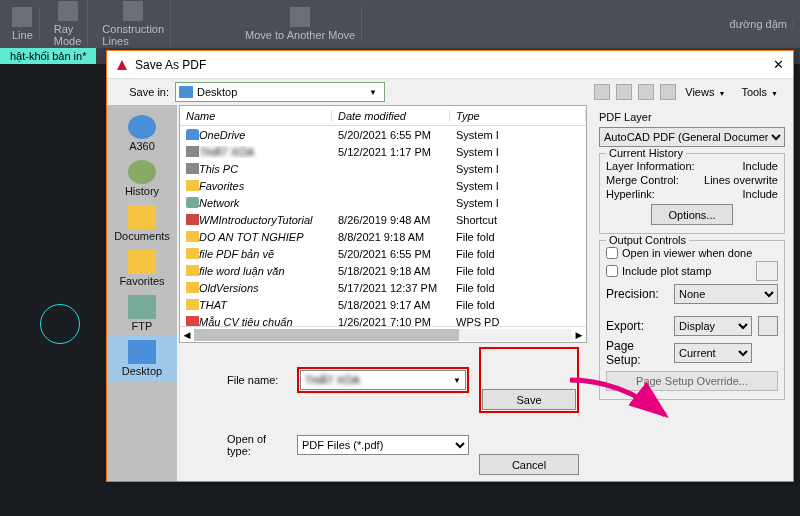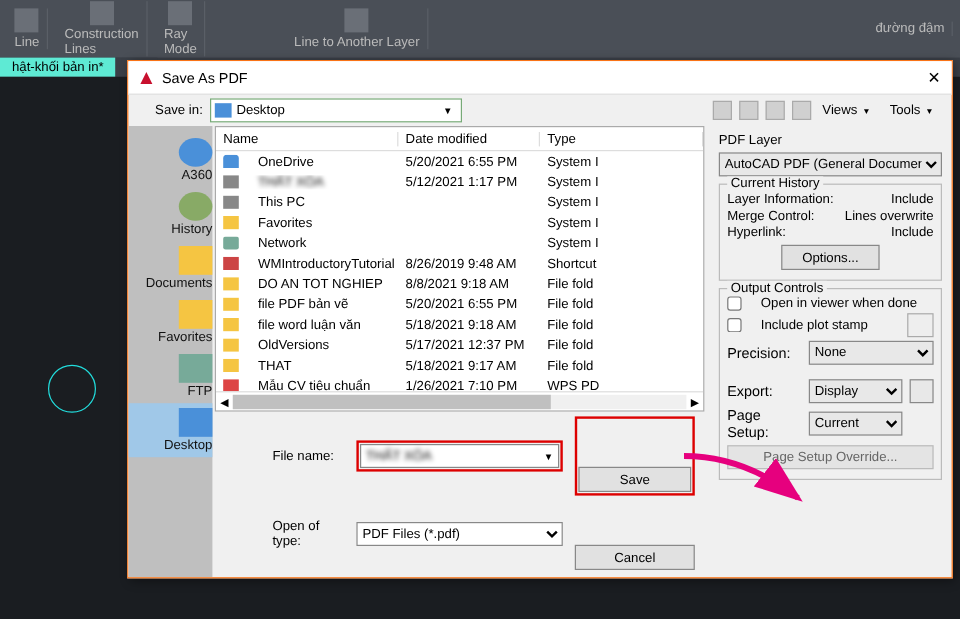--- a/index.html
+++ b/index.html
@@ -29,38 +29,38 @@
 .dlg-toolbar .savein .txt { flex: 1; }
 .dlg-toolbar .savein .dd { font-size: 8px; }
 .dlg-toolbar .tbicon { width: 16px; height: 16px; background: #d0d0d0; border: 1px solid #aaa; }
 .dlg-toolbar .tblink { color: #000; padding: 0 3px; cursor: pointer; }
 .dlg-toolbar .dd { font-size: 7px; padding: 0 4px; }
 
 .dlg-body { flex: 1; display: flex; overflow: hidden; }
 
 
 .places { width: 70px; background: #bfbfbf; display: flex; flex-direction: column; align-items: center; padding-top: 6px; }
-.place { display: flex; flex-direction: column; align-items: flex-end; gap: 1px; padding: 4px 0; width: 100%; color: #111; font-size: 10px; cursor: pointer; }
+.place { display: flex; flex-direction: column; align-items: center; gap: 1px; padding: 4px 0; width: 100%; color: #111; font-size: 10px; cursor: pointer; }
 .place.sel { background: #a0c8e8; }
 .place .picon { width: 28px; height: 24px; background: #f5c542; }
 .place .picon.hist { background: #8a6; border-radius: 50%; }
 .place .picon.ftp { background: #7a9; }
 .place .picon.a360 { background: #4a90d9; border-radius: 50%; }
 .place .picon.desk { background: #4a90d9; }
 
 
 .filelist { flex: 1; background: #fff; border: 1px solid #aaa; margin: 0 2px 0 2px; display: flex; flex-direction: column; overflow: hidden; }
 .flhdr { display: flex; border-bottom: 1px solid #ddd; height: 20px; align-items: center; }
-.flhdr .col { padding: 0 6px; border-right: 1px solid #ddd; }
+.flhdr .col { padding: 0 6px; border-right: 1px solid #ddd; font-style: italic; }
 .flhdr .name { width: 152px; }
 .flhdr .date { width: 118px; }
 .flhdr .type { flex: 1; }
 .flbody { flex: 1; overflow: hidden; }
 .flrow { display: flex; height: 17px; align-items: center; font-size: 11px; }
-.flrow .c1 { width: 152px; padding-left: 6px; display: flex; align-items: center; gap: 16px; overflow: hidden; white-space: nowrap; }
+.flrow .c1 { width: 152px; padding-left: 6px; display: flex; align-items: center; gap: 0; overflow: hidden; white-space: nowrap; font-style: italic; }
 .flrow .c2 { width: 118px; padding-left: 6px; white-space: nowrap; }
 .flrow .c3 { flex: 1; padding-left: 6px; white-space: nowrap; overflow: hidden; }
 .flrow .ficon { width: 13px; height: 11px; flex-shrink: 0; }
 .flrow .ficon.cloud { background: #4a90d9; border-radius: 3px 3px 0 0; }
 .flrow .ficon.pc { background: #888; }
 .flrow .ficon.folder { background: #f5c542; }
 .flrow .ficon.net { background: #7a9; border-radius: 2px; }
 .flrow .ficon.dwg { background: #c44; }
 .flrow .ficon.wps { background: #d44; }
 .flrow .blur { filter: blur(2px); }
@@ -70,21 +70,21 @@
 .flscroll .arrow { width: 14px; text-align: center; font-size: 9px; }
 
 
 .right { width: 202px; padding: 6px 8px; display: flex; flex-direction: column; gap: 4px; }
 .right .lbl { font-size: 11px; color: #000; }
 .right select { width: 100%; height: 20px; font-size: 11px; border: 1px solid #888; background: #e8e8e8; }
 .right .group { border: 1px solid #bbb; padding: 4px 6px 8px 6px; margin-top: 2px; position: relative; }
 .right .group .gtitle { position: absolute; top: -7px; left: 6px; background: #f0f0f0; padding: 0 3px; font-size: 11px; }
 .right .kv { display: flex; justify-content: space-between; font-size: 11px; margin: 2px 0; }
 .right .btn { height: 21px; border: 1px solid #888; background: #e1e1e1; padding: 0 16px; cursor: pointer; display: inline-flex; align-items: center; justify-content: center; font-size: 11px; }
-.right .chk { display: flex; align-items: center; gap: 16px; font-size: 11px; margin: 2px 0; }
+.right .chk { display: flex; align-items: center; gap: 4px; font-size: 11px; margin: 2px 0; }
 .right .chk input { width: 12px; height: 12px; }
 .right .ctrl-row { display: flex; align-items: center; gap: 6px; margin: 3px 0; }
 .right .ctrl-row .clbl { width: 62px; font-size: 12px; }
 .right .ctrl-row select { flex: 1; }
 .right .ctrl-row .sbtn { width: 20px; height: 20px; border: 1px solid #888; background: #e8e8e8; flex-shrink: 0; }
 .right .stamp { width: 22px; height: 20px; background: #eee; border: 1px solid #aaa; float: right; }
 .plakat { border: 1px solid #bbb; background: #e4e4e4; height: 20px; display: flex; align-items: center; justify-content: center; font-size: 11px; margin-top: 4px; color: #666; }
 
 
 .bottom { padding: 4px 10px 6px 50px; display: grid; grid-template-columns: 60px 1fr 100px; gap: 2px 10px; align-items: center; }
@@ -103,29 +103,29 @@
 </head>
 <body>
 
 <div class="bg-ribbon">
   <div class="grp">
       <div class="icon"></div>
       <span>Line</span>
     </div>
   <div class="grp">
       <div class="icon"></div>
-      <span>Construction<br>Lines</span>
+      <span>Ray<br>Mode</span>
     </div>
   <div class="grp">
       <div class="icon"></div>
-      <span>Ray<br>Mode</span>
+      <span>Construction<br>Lines</span>
     </div>
   <div class="grp" style="margin-left:60px">
       <div class="icon"></div>
-      <span>Line to Another Layer</span>
+      <span>Move to Another Move</span>
     </div>
   <div class="grp" style="margin-left:auto">
       <span>đường đậm</span>
     </div>
 </div>
 <div class="bg-tab">
   <div class="tab">hật-khối bản in*</div>
   <div class="tab2">Co</div>
 </div>
 <div class="bg-canvas">

